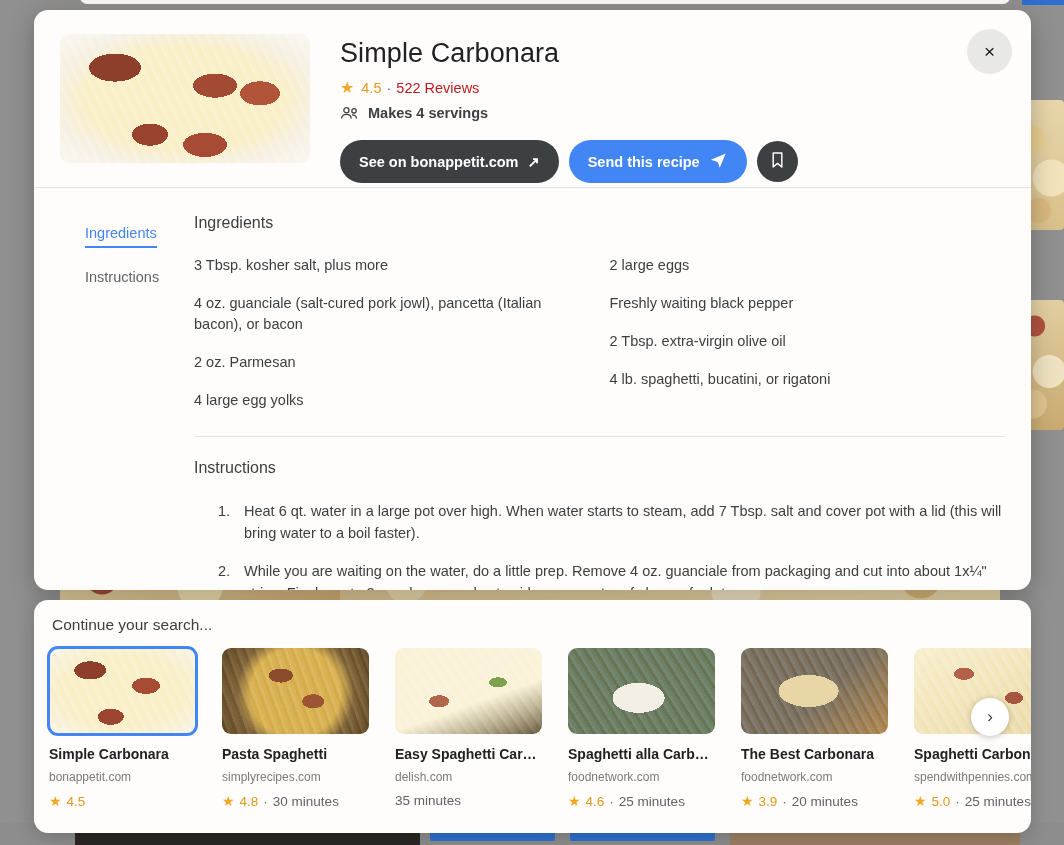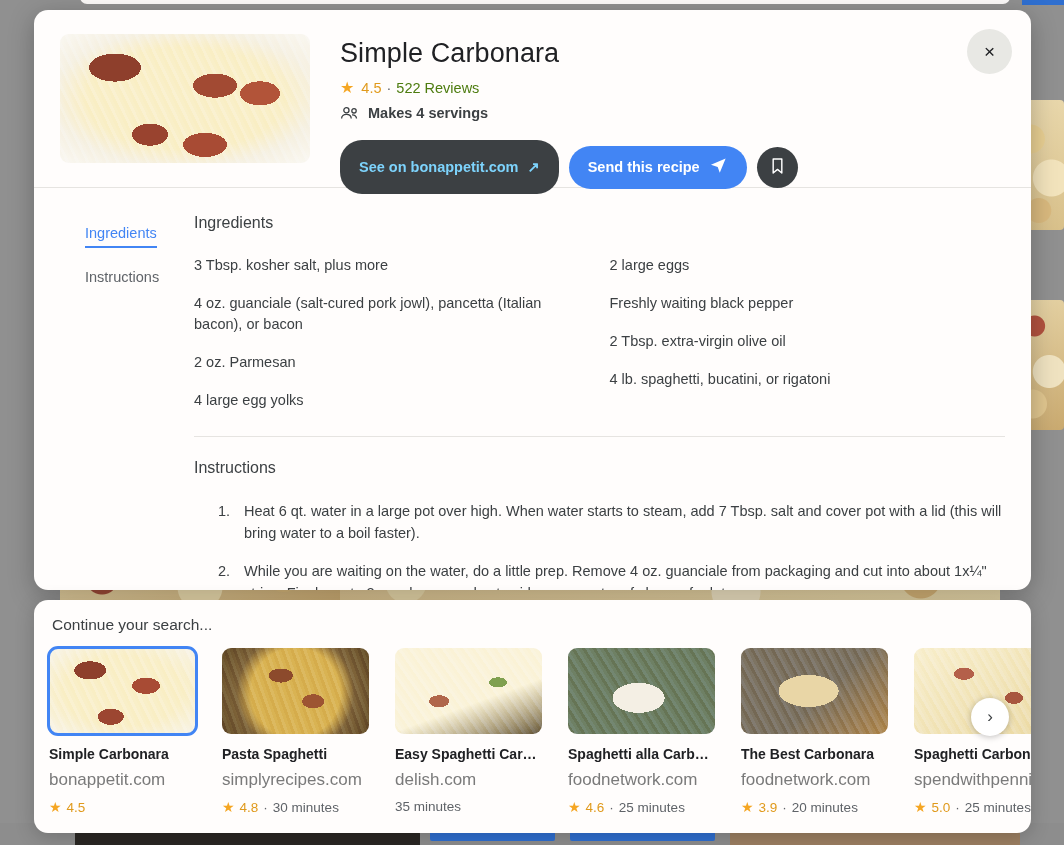--- a/index.html
+++ b/index.html
@@ -92,33 +92,33 @@
   }
 
   .header-info { margin-left: 30px; padding-top: 4px; flex: 1; min-width: 0; }
 
   .recipe-title { font-size: 27px; color: #202124; font-weight: 400; letter-spacing: .1px; }
 
   .meta-row { display: flex; align-items: center; margin-top: 11px; font-size: 14.5px; }
   .star-glyph { color: #f5a623; font-size: 16px; line-height: 1; margin-right: 7px; }
   .rating-value { color: #e09a1c; margin-right: 5px; }
   .rating-sep { color: #5f6368; margin-right: 5px; }
-  .reviews-count { color: #4d7c0f; }
+  .reviews-count { color: #b91c1c; }
 
   .serv-row { display: flex; align-items: center; margin-top: 9px; font-size: 14.5px; color: #3c4043; font-weight: bold; }
   .people-icon { width: 20px; margin-right: 8px; display: flex; align-items: center; color: #3c4043; }
 
   .btn-row { display: flex; align-items: center; margin-top: 19px; gap: 10px; }
 
   .btn {
     display: inline-flex; align-items: center; gap: 9px;
     border: none; cursor: pointer; font-family: inherit;
     font-size: 14.5px; font-weight: 700; border-radius: 22px;
   }
-  .btn-source { background: #3c4043; color: #7dd3fc; height: 54px; padding: 0 19px; }
+  .btn-source { background: #3c4043; color: #ffffff; height: 43px; padding: 0 19px; }
   .btn-send   { background: #4285f4; color: #fff; height: 43px; padding: 0 19px; }
   .btn-save {
     background: #3c4043; color: #fff; width: 41px; height: 41px;
     border-radius: 50%; justify-content: center; padding: 0;
   }
 
   .close-btn {
     position: absolute; right: 19px; top: 19px; width: 45px; height: 45px;
     border-radius: 50%; background: #e8e8e4; border: none; cursor: pointer;
     display: flex; align-items: center; justify-content: center;
@@ -169,21 +169,21 @@
   .rcard-thumb {
     width: 147px; height: 86px; border-radius: 9px; background: #d9cfa8;
     background-size: cover; background-position: center;
   }
   .rcard.selected .rcard-thumb { outline: 3px solid #4285f4; outline-offset: -1px; }
   .rcard-title {
     margin-top: 12px; font-size: 14px; font-weight: 700; color: #202124;
     white-space: nowrap; overflow: hidden; text-overflow: ellipsis;
   }
   .rcard-domain {
-    margin-top: 8px; font-size: 17px; color: #7a7a7a;
+    margin-top: 8px; font-size: 12px; color: #7a7a7a;
     white-space: nowrap; overflow: hidden; text-overflow: ellipsis;
   }
   .rcard-foot { margin-top: 9px; font-size: 13.5px; display: flex; align-items: center; gap: 5px; white-space: nowrap; }
   .rcard-foot .s { color: #f5a623; font-size: 14px; }
   .rcard-foot .r { color: #e09a1c; }
   .rcard-foot .d { color: #5f6368; }
   .rcard-foot .t { color: #5f6368; }
 
   .carousel-next {
     position: absolute; right: 22px; top: 98px; width: 38px; height: 38px;

